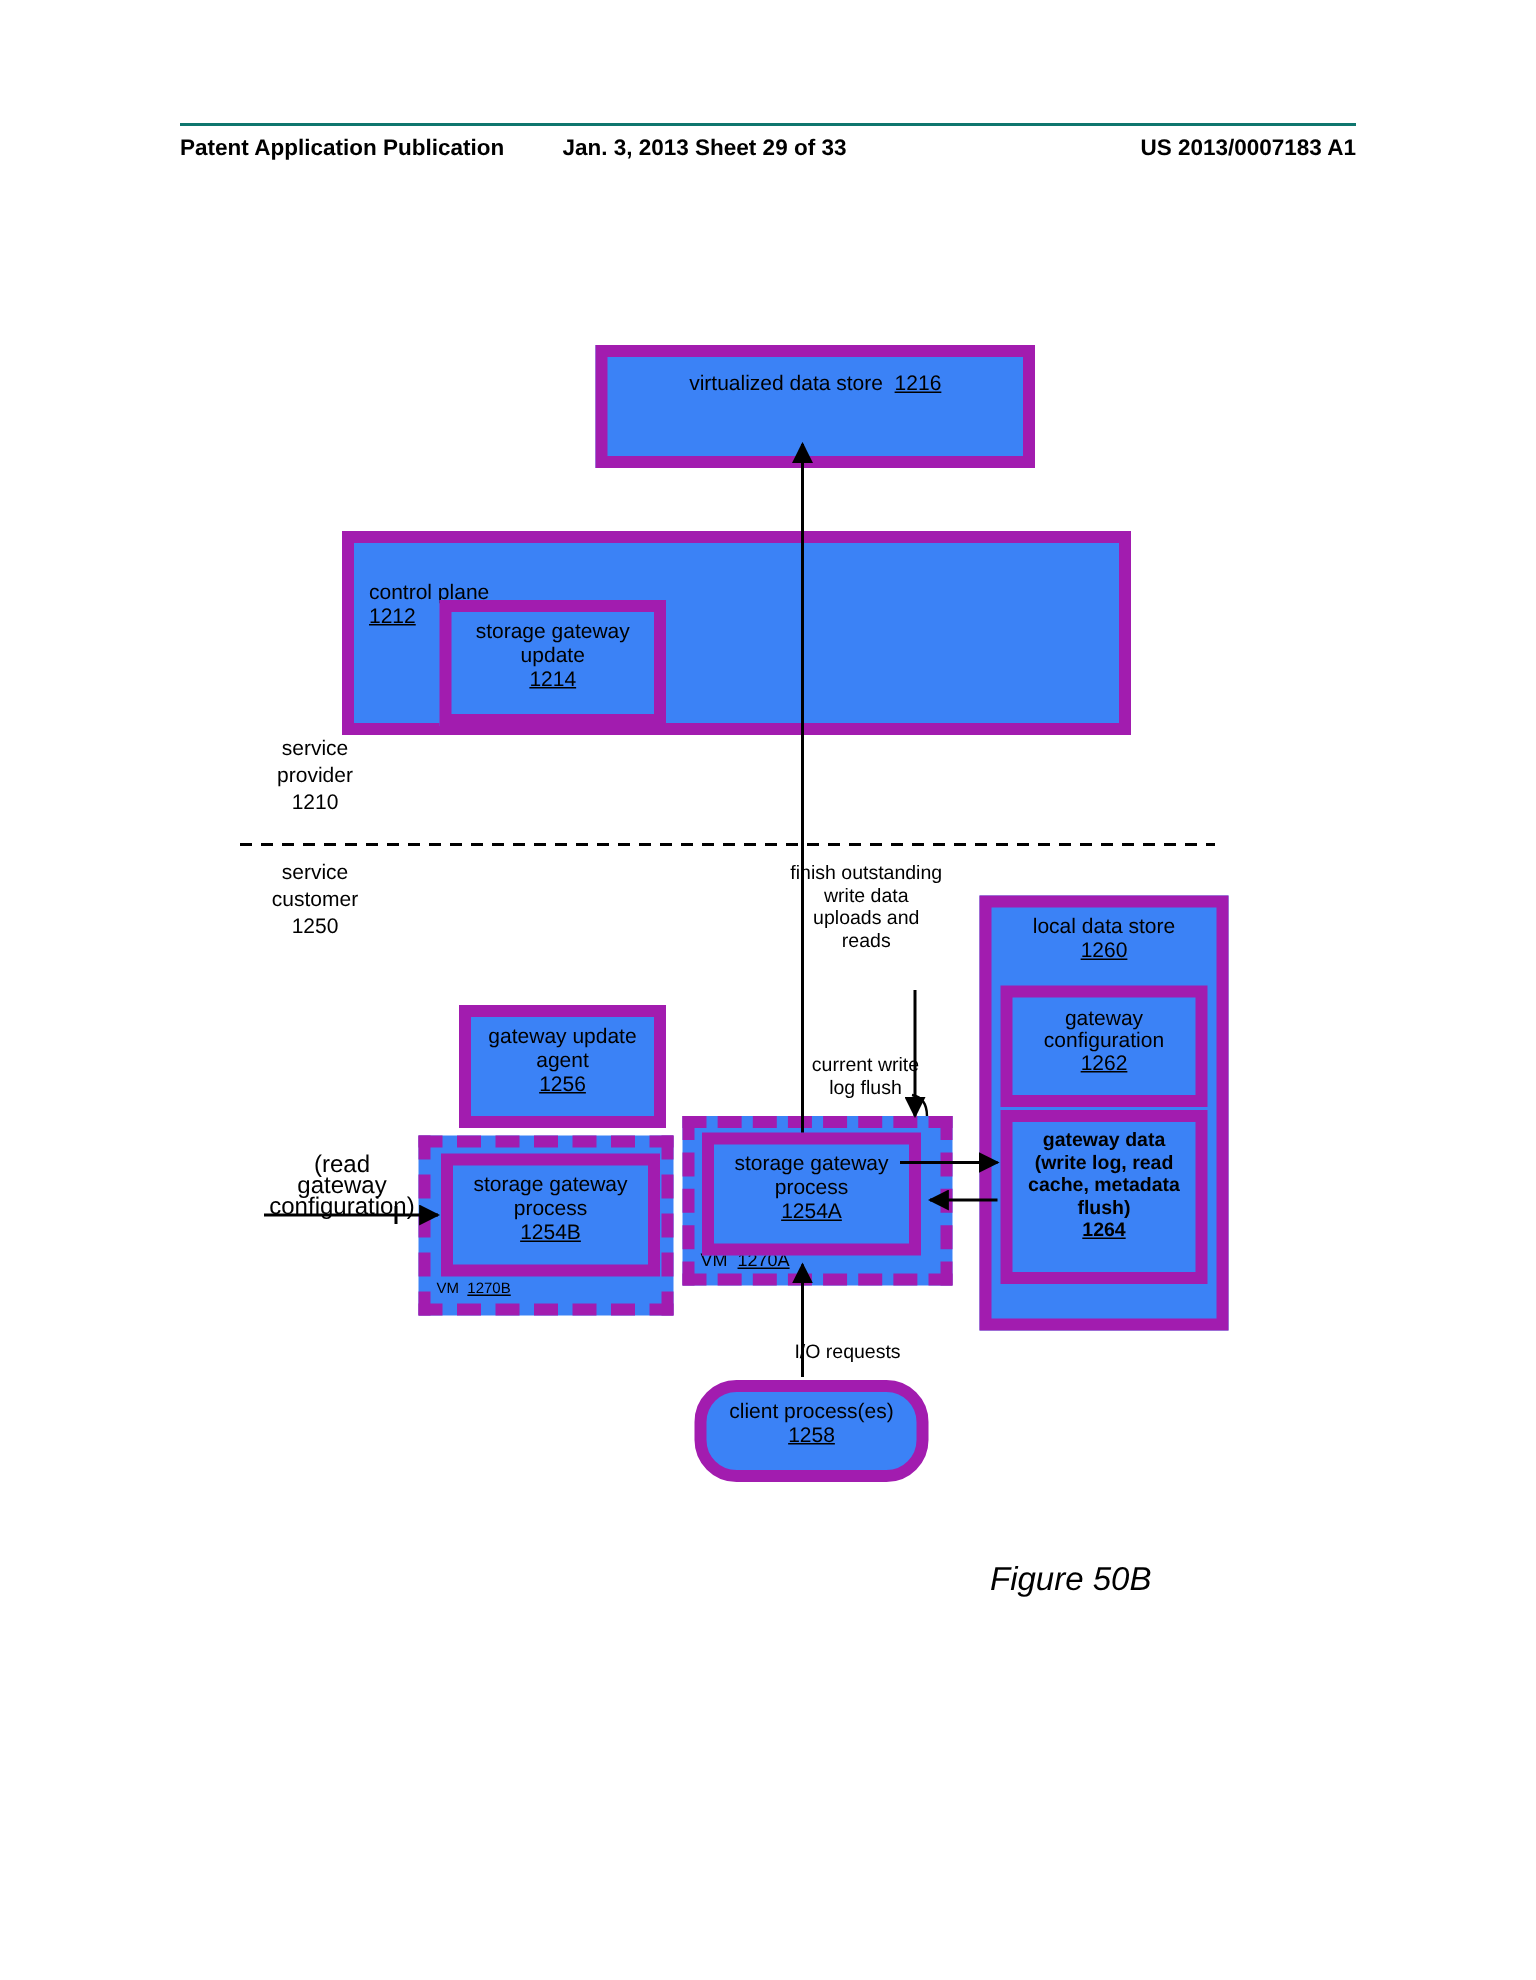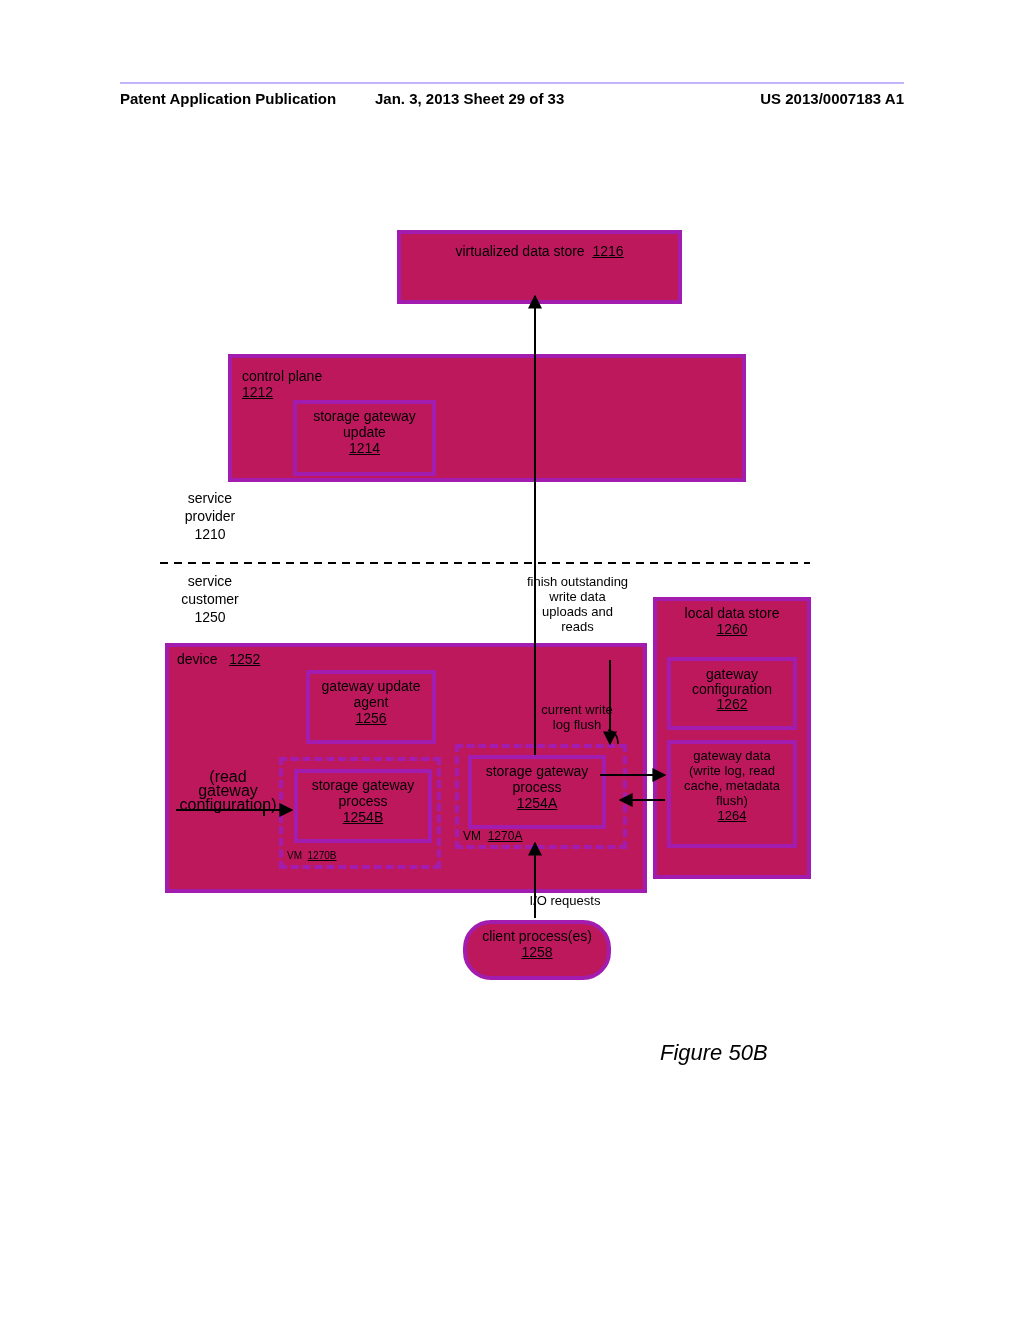--- a/index.html
+++ b/index.html
@@ -15,33 +15,33 @@
   .page {
     position: relative;
     width: 1024px;
     height: 1320px;
   }
   .header {
     position: absolute;
     top: 82px;
     left: 120px;
     right: 120px;
-    border-top: 2px solid #c4b5fd;
+    border-top: 2px solid #0f766e;
     padding-top: 4px;
     font-size: 15px;
     font-weight: bold;
   }
   .header .left  { position: absolute; left: 0;   top: 6px; }
   .header .mid   { position: absolute; left: 255px; top: 6px; }
   .header .right { position: absolute; right: 0;  top: 6px; }
 
   .box {
     position: absolute;
-    background: #be185d;
-    border: 4px solid #a21caf;
+    background: #3b82f6;
+    border: 8px solid #a21caf;
     text-align: center;
   }
   .label {
     position: absolute;
     text-align: center;
   }
   .u { text-decoration: underline; }
   .dashed { border-style: dashed; }
 
   .figure-num {
@@ -67,21 +67,21 @@
     <span class="mid">Jan. 3, 2013  Sheet 29 of 33</span>
     <span class="right">US 2013/0007183 A1</span>
   </div>
 
   <div class="box" style="left:397px; top:230px; width:277px; height:58px; line-height:18px; padding-top:8px;">
     <span>virtualized data store</span>
     <span>&nbsp;</span><span class="u">1216</span>
   </div>
 
   <div class="box" style="left:228px; top:354px; width:510px; height:120px; text-align:left;">
-    <div style="padding:10px 0 0 10px;">
+    <div style="padding:24px 0 0 10px;">
       <div>control plane</div>
       <div class="u">1212</div>
     </div>
   </div>
 
   <div class="box" style="left:293px; top:400px; width:135px; height:64px; line-height:16px; padding-top:4px;">
     <div>storage gateway</div>
     <div>update</div>
     <div class="u">1214</div>
   </div>
@@ -91,26 +91,20 @@
     <div>provider</div>
     <div>1210</div>
   </div>
 
   <div class="label" style="left:170px; top:572px; width:80px; line-height:18px;">
     <div>service</div>
     <div>customer</div>
     <div>1250</div>
   </div>
 
-  <div class="box" style="left:165px; top:643px; width:474px; height:242px; text-align:left;">
-    <div style="padding:4px 0 0 8px;">
-      <span>device</span>
-      <span>&nbsp;&nbsp;</span><span class="u">1252</span>
-    </div>
-  </div>
 
   <div class="box" style="left:306px; top:670px; width:122px; height:62px; line-height:16px; padding-top:4px;">
     <div>gateway update</div>
     <div>agent</div>
     <div class="u">1256</div>
   </div>
 
   <div class="box dashed" style="left:279px; top:757px; width:154px; height:104px; line-height:14px; text-align:left;">
     <div style="position:absolute; left:4px; bottom:2px; font-size:10px;">
       <span>VM</span>
@@ -141,21 +135,21 @@
     <div>local data store</div>
     <div class="u">1260</div>
   </div>
 
   <div class="box" style="left:667px; top:657px; width:122px; height:59px; line-height:15px; padding-top:6px;">
     <div>gateway</div>
     <div>configuration</div>
     <div class="u">1262</div>
   </div>
 
-  <div class="box" style="left:667px; top:740px; width:122px; height:96px; line-height:15px; padding-top:4px; font-size:13px;">
+  <div class="box" style="left:667px; top:740px; width:122px; height:96px; line-height:15px; padding-top:4px; font-size:13px;font-weight:bold;">
     <div>gateway data</div>
     <div>(write log, read</div>
     <div>cache, metadata</div>
     <div>flush)</div>
     <div class="u">1264</div>
   </div>
 
   <div class="box" style="left:463px; top:920px; width:140px; height:48px; line-height:16px; padding-top:4px;border-radius:28px;">
     <div>client process(es)</div>
     <div class="u">1258</div>

